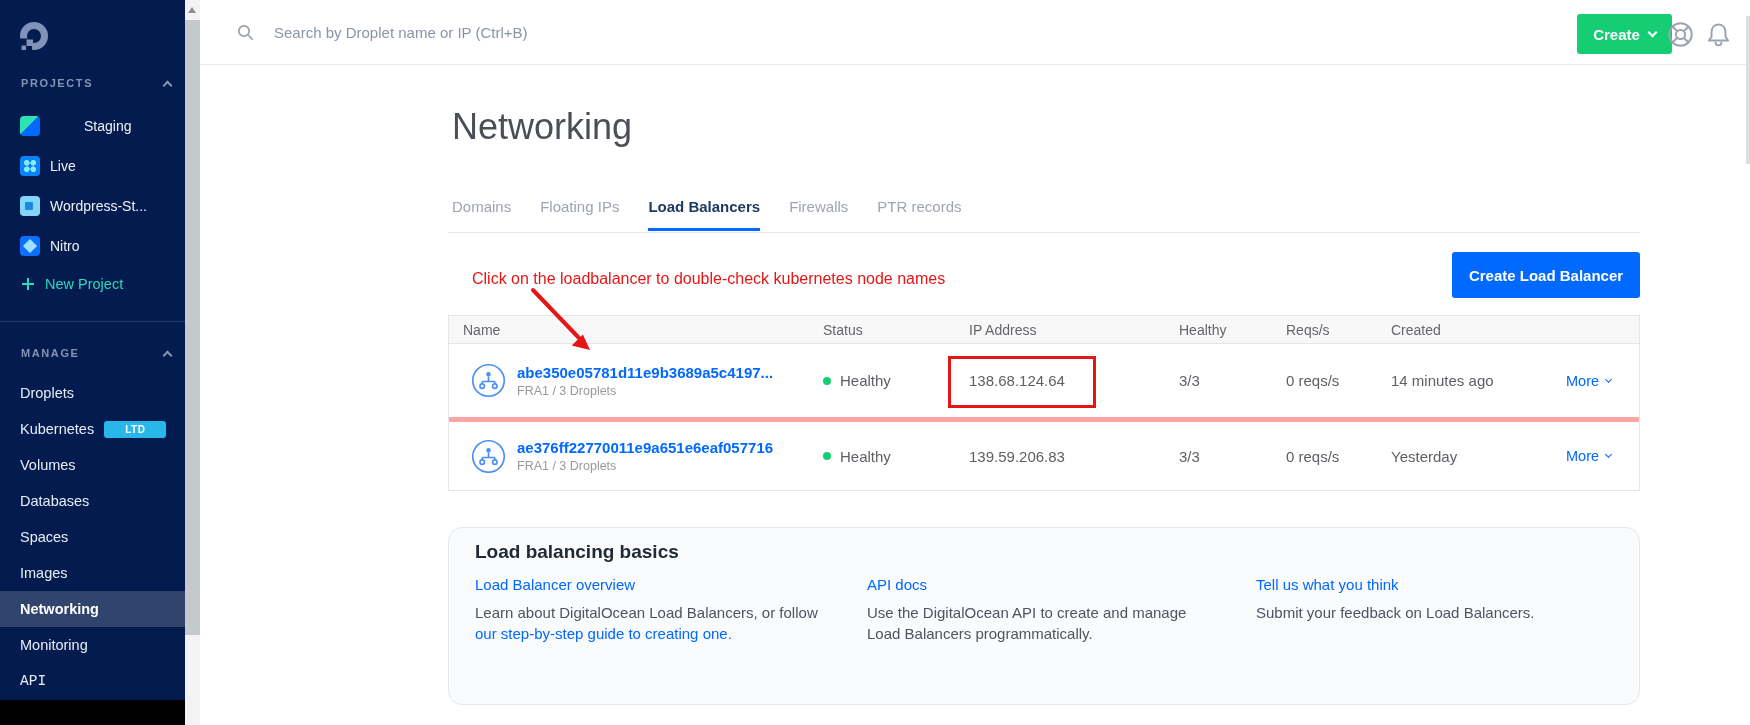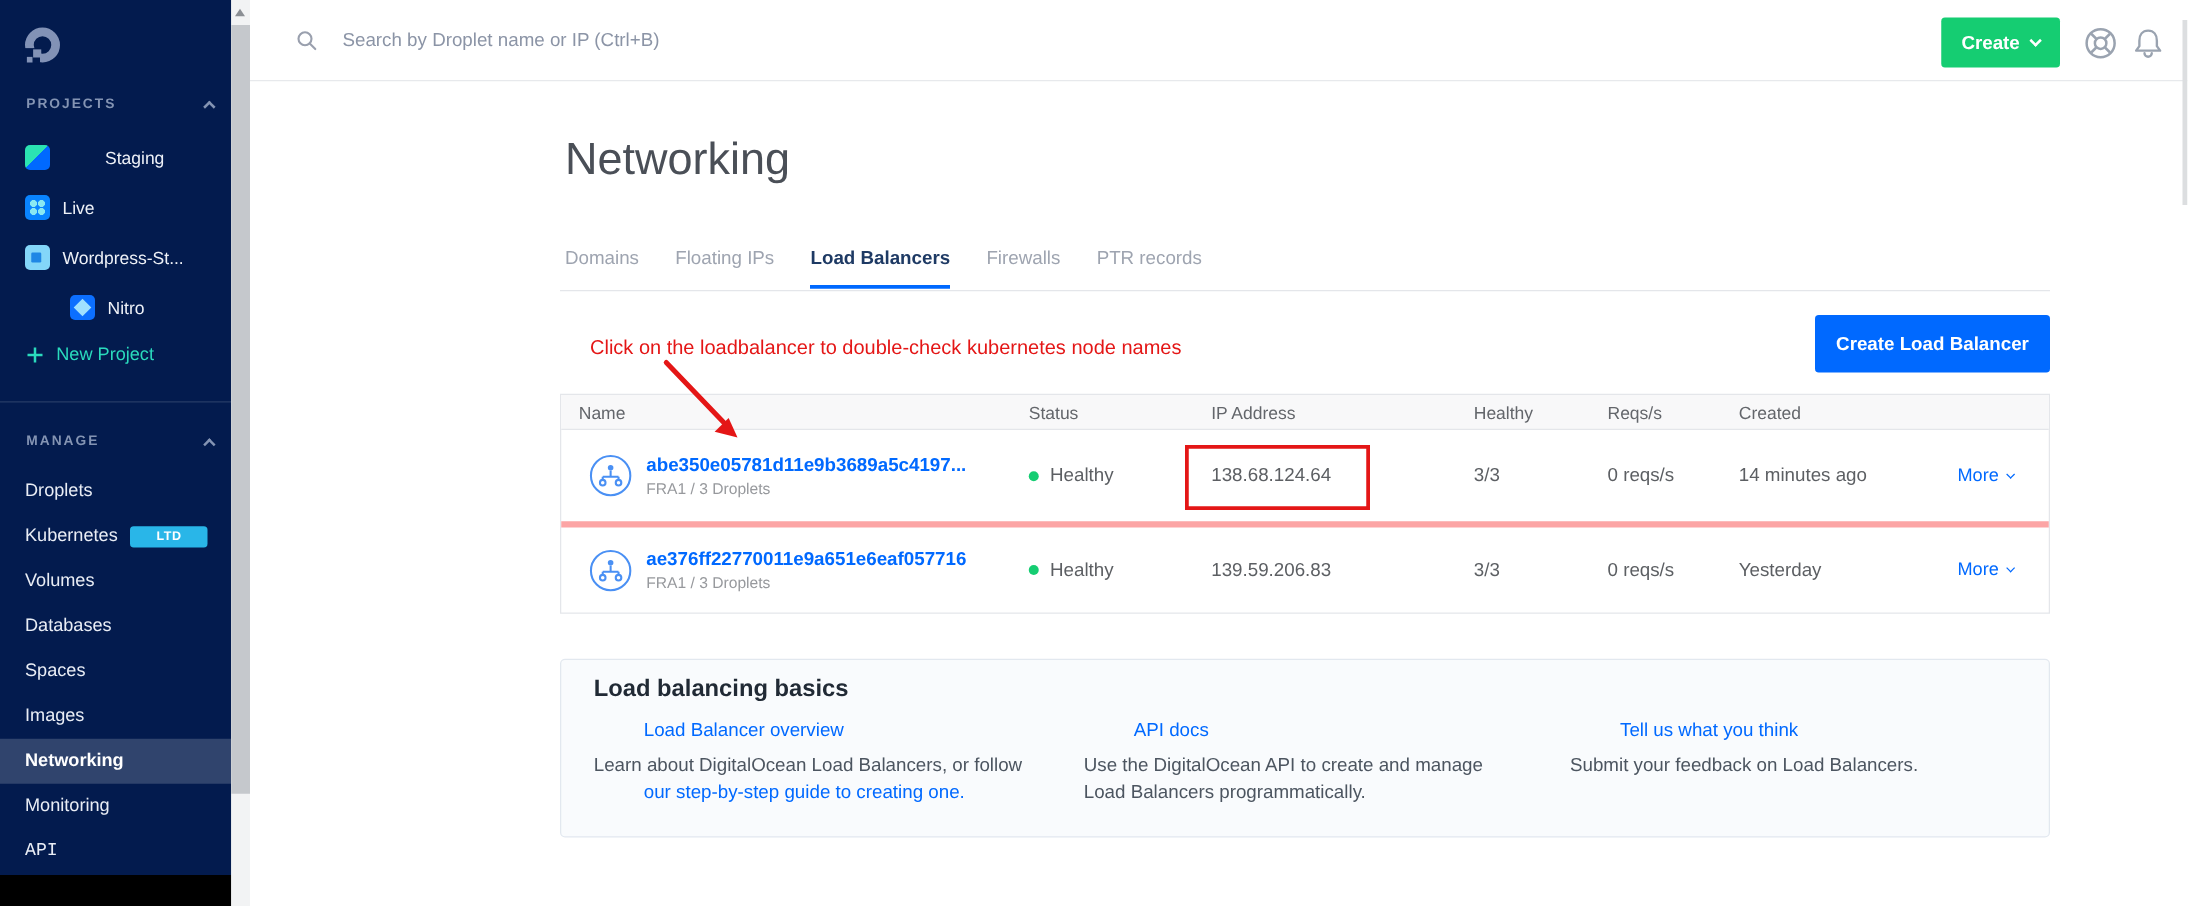--- a/index.html
+++ b/index.html
@@ -81,24 +81,24 @@
   .t-row + .t-row { border-top:5px solid #fca5a5; }
   .cell-name { display:flex; align-items:center; gap:11px; padding-left:22px; }
   .lb-name { color:#0069ff; font-weight:bold; font-size:15px; }
   .lb-meta { color:#97999d; font-size:12.5px; margin-top:3px; }
   .cell-status { display:flex; align-items:center; gap:9px; }
   .status-dot { width:8px; height:8px; border-radius:50%; background:#15cd72; }
   .cell-more { color:#0069ff; font-size:14.5px; display:flex; align-items:center; gap:7px; }
   .cell-more .chev { width:5px; height:5px; border-width:1.6px; border-color:#0069ff; margin-top:-3px; }
 
   
-  .basics { position:absolute; left:448px; top:527px; width:1192px; height:143px; background:#f9fbfd; border:1px solid #e2e8ef; border-radius:4px;padding-left:44px; }
+  .basics { position:absolute; left:448px; top:527px; width:1192px; height:178px; background:#f9fbfd; border:1px solid #e2e8ef; border-radius:14px;padding-left:44px; }
   .basics-title { position:absolute; left:26px; top:13px; font-size:19px; font-weight:bold; color:#212a35; }
   .basics-col { position:absolute; top:48px; font-size:15px; }
-  .basics-col .blink { color:#0069ff; cursor:pointer; text-decoration:none; display:inline-block;margin-left:40px; }
+  .basics-col .blink { color:#0069ff; cursor:pointer; text-decoration:none; display:inline-block; }
   .basics-col p { margin-top:9px; color:#4c5560; line-height:21px; }
   .basics-col.c1 { left:26px; width:356px; }
   .basics-col.c2 { left:418px; width:340px; }
   .basics-col.c3 { left:807px; width:330px; }
 </style>
 </head>
 <body>
 
 <div class="screen">
 
@@ -122,21 +122,21 @@
       <span>Staging</span>
     </div>
     <div class="proj-item" style="top:146px;">
       <span class="proj-icon live"></span>
       <span>Live</span>
     </div>
     <div class="proj-item" style="top:186px;">
       <span class="proj-icon wordpress"></span>
       <span>Wordpress-St...</span>
     </div>
-    <div class="proj-item" style="top:226px;margin-left:36px;">
+    <div class="proj-item" style="top:226px;">
       <span class="proj-icon nitro"></span>
       <span>Nitro</span>
     </div>
 
     <div class="new-project">
       <span class="plus-icon"></span>
       <span>New Project</span>
     </div>
 
     <div class="side-divider"></div>
@@ -186,21 +186,21 @@
   <header class="topbar"></header>
   <div class="search-wrap" style="z-index:6;">
     <span style="display:flex;">
       <svg width="17" height="17" viewBox="0 0 17 17">
         <circle cx="7" cy="7" r="5.2" fill="none" stroke="#9aa0ae" stroke-width="1.7"></circle>
         <line x1="11" y1="11" x2="15.2" y2="15.2" stroke="#9aa0ae" stroke-width="1.7" stroke-linecap="round"></line>
       </svg>
     </span>
     <input class="search-input" type="text" placeholder="Search by Droplet name or IP (Ctrl+B)" style="">
   </div>
-  <button class="btn-create" style="z-index:6;">
+  <button class="btn-create" style="z-index:6;margin-left:24px;">
     <span>Create</span>
     <span class="chev down"></span>
   </button>
   <span class="top-icon" style="left:1666px; z-index:6;">
     <svg width="29" height="29" viewBox="0 0 29 29">
       <circle cx="14.5" cy="14.5" r="11.2" fill="none" stroke="#9aa3b0" stroke-width="2"></circle>
       <circle cx="14.5" cy="14.5" r="4.6" fill="none" stroke="#9aa3b0" stroke-width="2"></circle>
       <line x1="7" y1="7" x2="11" y2="11" stroke="#9aa3b0" stroke-width="2"></line>
       <line x1="22" y1="7" x2="18" y2="11" stroke="#9aa3b0" stroke-width="2"></line>
       <line x1="7" y1="22" x2="11" y2="18" stroke="#9aa3b0" stroke-width="2"></line>

